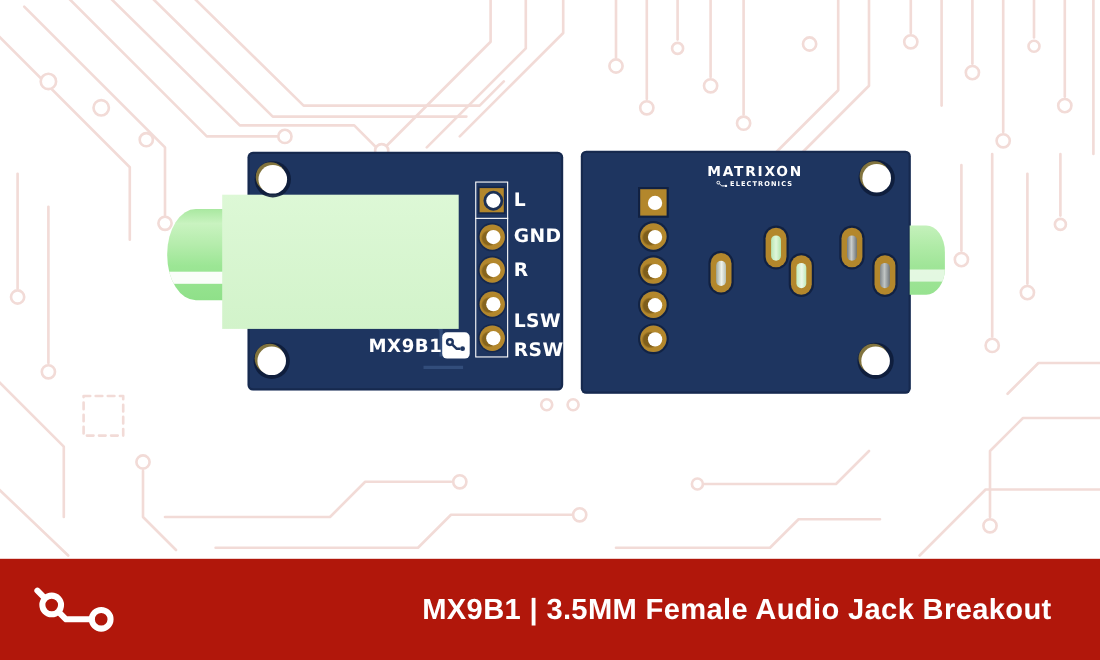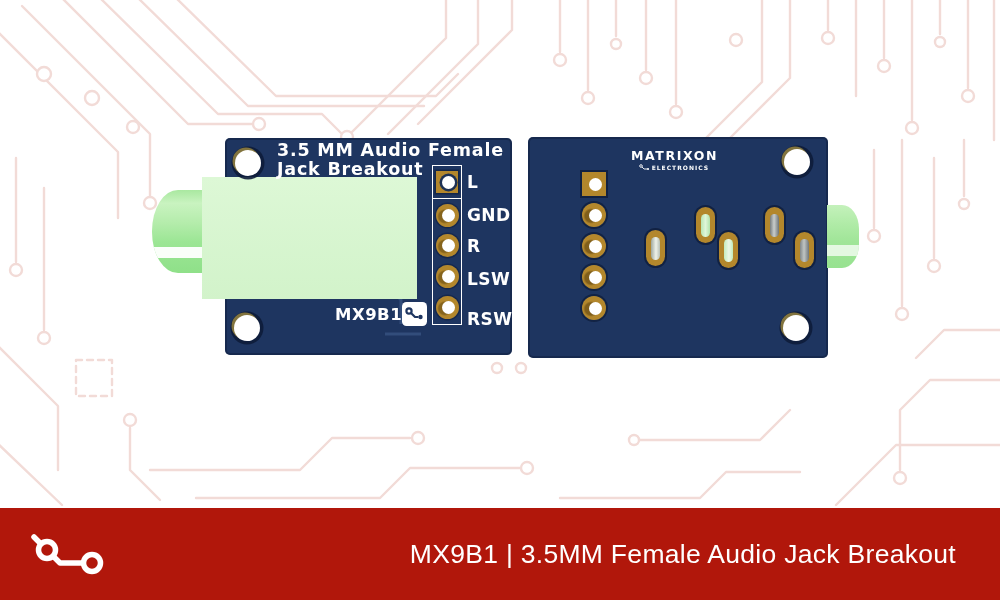--- a/index.html
+++ b/index.html
@@ -43,28 +43,28 @@
   .fpad-0 .fhole{position:absolute;left:5.5px;top:4.5px;width:13px;height:13px;border-radius:50%;
         background:#fff;box-shadow:0 0 0 2.5px #1d3154;}
   .fpad-r{width:23px;height:23px;border-radius:50%;left:210.5px;
         background:radial-gradient(circle at 38% 54%,#86641d 0 31%,var(--gold,#b3872c) 40%);
         box-shadow:0 0 0 1.5px rgba(13,28,58,.5);}
   .fpad-1{top:65.5px}.fpad-2{top:96px}.fpad-3{top:126.5px}.fpad-4{top:157.5px}
   .fpad-r .fhole{position:absolute;left:6.5px;top:5px;width:13px;height:13px;border-radius:50%;background:#fff;}
 
   .pin-label{position:absolute;left:242px;color:#fff;font-weight:bold;font-size:17px;line-height:18px;
         letter-spacing:.4px;z-index:4;font-family:"DejaVu Sans",sans-serif;}
-  .pl-0{top:35px}.pl-1{top:68px}.pl-2{top:98.5px}.pl-3{top:132px}.pl-4{top:172px}
+  .pl-0{top:35px}.pl-1{top:68px}.pl-2{top:98.5px}.pl-3{top:145px}.pl-4{top:172px}
 
   .part-number{position:absolute;left:110px;top:167px;width:64px;text-align:right;font-size:16.5px;
         font-weight:bold;color:#fff;letter-spacing:.5px;z-index:4;font-family:"DejaVu Sans",sans-serif;}
   .logo-chip{position:absolute;left:177px;top:164px;width:25px;height:24px;background:#fff;
         border-radius:4.5px;z-index:4;display:flex;align-items:center;justify-content:center;}
 
-  .mx-logo{position:absolute;left:103px;top:11px;width:78px;color:#fff;z-index:3;text-align:center;}
+  .mx-logo{position:absolute;left:115px;top:11px;width:78px;color:#fff;z-index:3;text-align:center;}
   .mx-name{font-size:12.5px;font-weight:bold;letter-spacing:1.6px;font-family:"DejaVu Sans",sans-serif;}
   .mx-sub{margin-top:1px;display:flex;align-items:center;justify-content:flex-end;gap:2px;
         font-size:6px;font-weight:bold;letter-spacing:1px;font-family:"DejaVu Sans",sans-serif;}
 
   .bpad{position:absolute;z-index:2;}
   .bpad-0{left:54px;top:35px;width:24px;height:24px;background:var(--gold,#b3872c);
         box-shadow:0 0 0 2px rgba(10,23,50,.65);}
   .bpad-r{width:24px;height:24px;border-radius:50%;left:54px;
         background:radial-gradient(circle at 38% 54%,#7f5e1b 0 30%,var(--gold,#b3872c) 40%);
         box-shadow:0 0 0 2px rgba(10,23,50,.6);}
@@ -81,21 +81,21 @@
   .oval-4{left:267px;top:95px}.oval-4 .slot{background:linear-gradient(90deg,#82888a,#c0c5c4 45%,#70767a);}
 
   .back-barrel{position:absolute;left:299px;top:68px;width:32px;height:63px;overflow:hidden;
         border-radius:0 17px 17px 0 / 0 24px 24px 0;z-index:1;
         background:linear-gradient(180deg,#c4f1bb 0%,#b0eba7 30%,#a0e598 58%,#97e290 100%);}
   .back-barrel .band{position:absolute;left:0;right:0;top:40px;height:11px;background:rgba(240,252,238,.85);}
 
   .banner{position:absolute;left:0;top:508px;width:1000px;height:92px;background:var(--red,#b1170b);z-index:5;}
   .banner-icon{position:absolute;left:26px;top:25px;}
   .banner-text{position:absolute;right:44px;top:50%;transform:translateY(-50%);color:#fff;
-        font-size:26.5px;font-weight:normal;letter-spacing:.3px;white-space:nowrap;}
+        font-size:26.5px;font-weight:bold;letter-spacing:.3px;white-space:nowrap;}
 </style>
 </head>
 <body>
 
 <div class="stage">
 
   <svg class="bg-pattern" width="1000" height="600" viewBox="0 0 1000 600">
     <g fill="none" stroke-width="2.4" stroke-linejoin="round" stroke-linecap="round">
       <path d="M-6 28 L118 152 L118 218"></path>
       <path d="M22 6 L150 134 L150 196"></path>
@@ -172,24 +172,20 @@
 
   <div class="pcb pcb-front">
     <svg class="traces" width="287" height="217">
       <path d="M152 58 L186 92 V120"></path>
       <path d="M140 126 L176 162 V186"></path>
       <path d="M160 196 H196"></path>
     </svg>
     <div class="hole hole-ftl"></div>
     <div class="hole hole-fbl"></div>
 
-    <div class="silk-title">
-      <div>3.5 MM Audio Female</div>
-      <div>Jack Breakout</div>
-    </div>
 
     <div class="jack-barrel">
       <div class="band"></div>
     </div>
     <div class="jack-body"></div>
 
     <div class="pin-box">
       <div class="divider"></div>
     </div>
 

